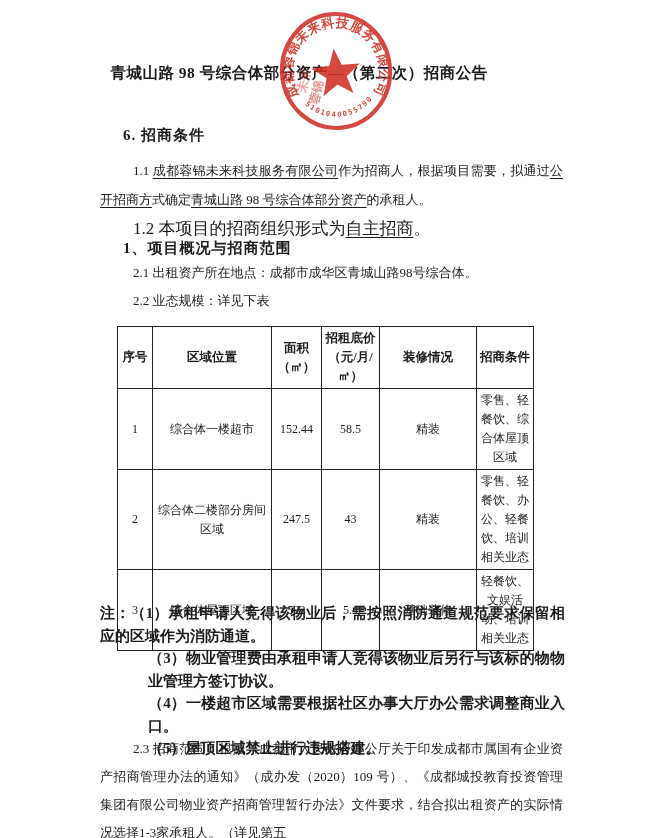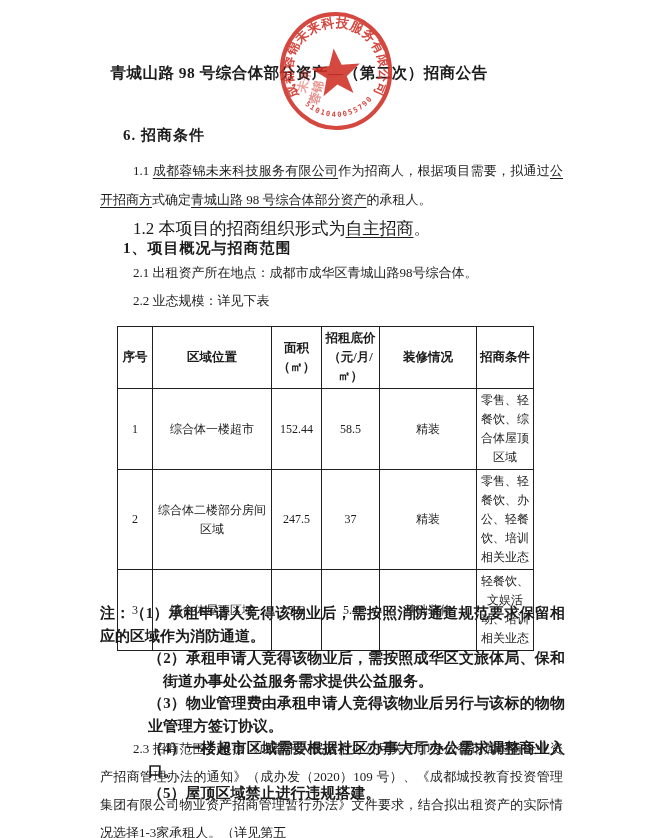--- a/index.html
+++ b/index.html
@@ -101,38 +101,37 @@
       <td>综合体一楼超市</td>
       <td>152.44</td>
       <td>58.5</td>
       <td>精装</td>
       <td>零售、轻餐饮、综合体屋顶区域</td>
     </tr>
     <tr class="row2">
       <td>2</td>
       <td>综合体二楼部分房间区域</td>
       <td>247.5</td>
-      <td>37</td>
+      <td>43</td>
       <td>精装</td>
       <td>零售、轻餐饮、办公、轻餐饮、培训相关业态</td>
     </tr>
     <tr class="row3">
       <td>3</td>
       <td>综合体屋顶区域</td>
       <td>522</td>
       <td>5.4</td>
       <td>基础装修</td>
       <td>轻餐饮、文娱活动、培训相关业态</td>
     </tr>
   </tbody>
     </table>
 
   <div class="abs notes">
     <div>注：（1）承租申请人竞得该物业后，需按照消防通道规范要求保留相应的区域作为消防通道。</div>
-    <div class="note-hang">（2）承租申请人竞得该物业后，需按照成华区文旅体局、保和街道办事处公益服务需求提供公益服务。</div>
     <div class="note-ind">（3）物业管理费由承租申请人竞得该物业后另行与该标的物物业管理方签订协议。</div>
     <div class="note-ind">（4）一楼超市区域需要根据社区办事大厅办公需求调整商业入口。</div>
     <div class="note-ind">（5）屋顶区域禁止进行违规搭建。</div>
   </div>
 
   <div class="abs p23">2.3 招商范围：根据《成都市人民政府办公厅关于印发成都市属国有企业资产招商管理办法的通知》（成办发（2020）109 号）、《成都城投教育投资管理集团有限公司物业资产招商管理暂行办法》文件要求，结合拟出租资产的实际情况选择1-3家承租人。（详见第五</div>
 
 </div>
 
 </body></html>

